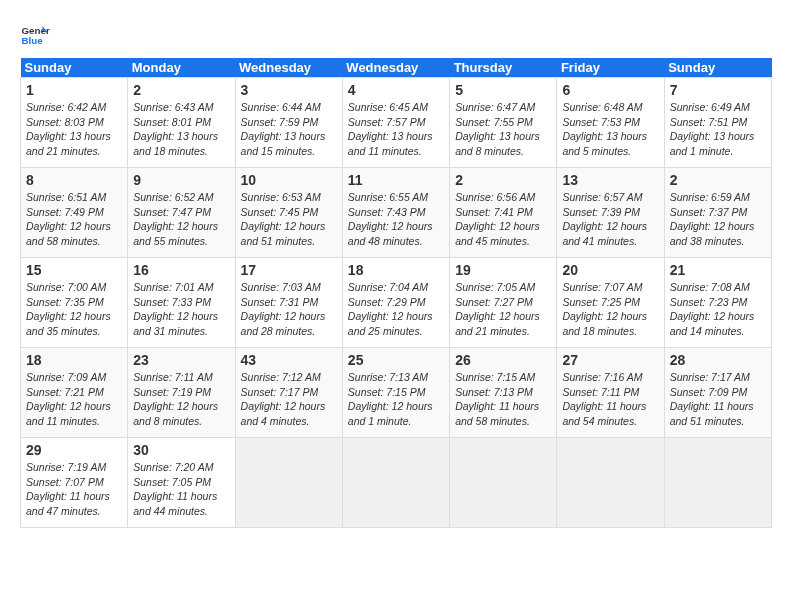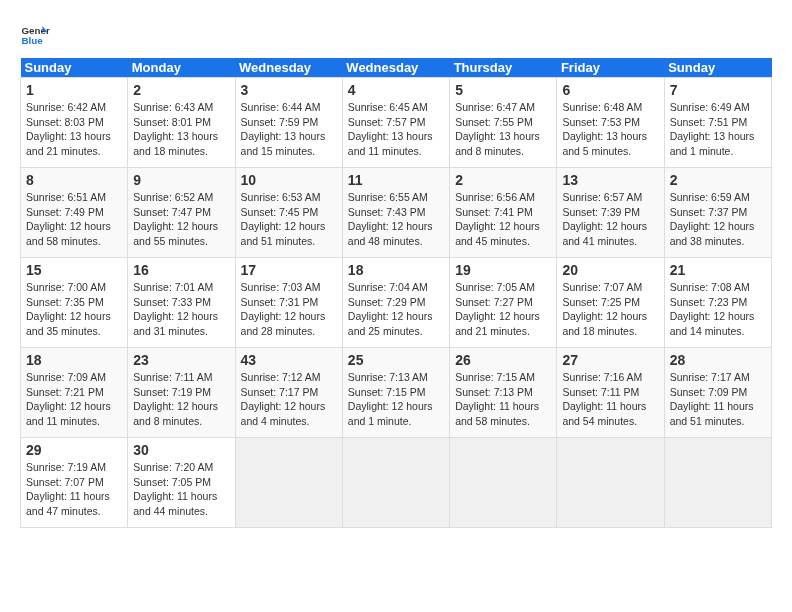--- a/index.html
+++ b/index.html
@@ -65,20 +65,21 @@
     .day-number {
       font-size: 14px;
       font-weight: bold;
       display: block;
       margin-bottom: 2px;
     }
     .day-info {
       font-size: 10.5px;
       line-height: 1.4;
       color: #333;
+      font-style: italic;
     }
     .empty-cell {
       background: #f0f0f0 !important;
     }
   </style>
 </head>
 <body>
 
 <div class="header-area">
   <div class="logo">

